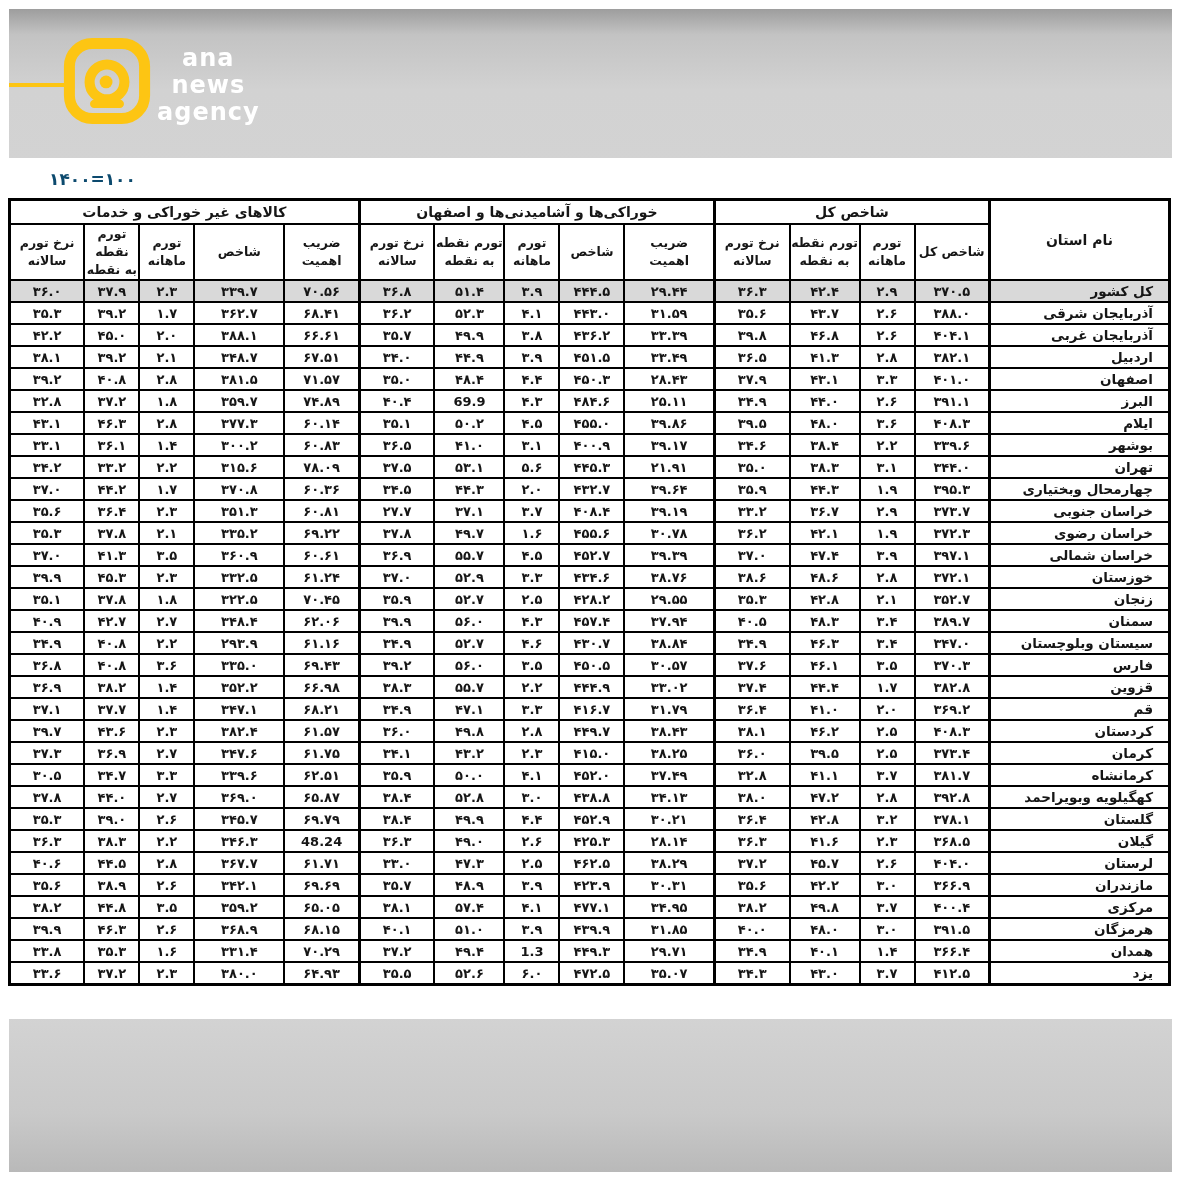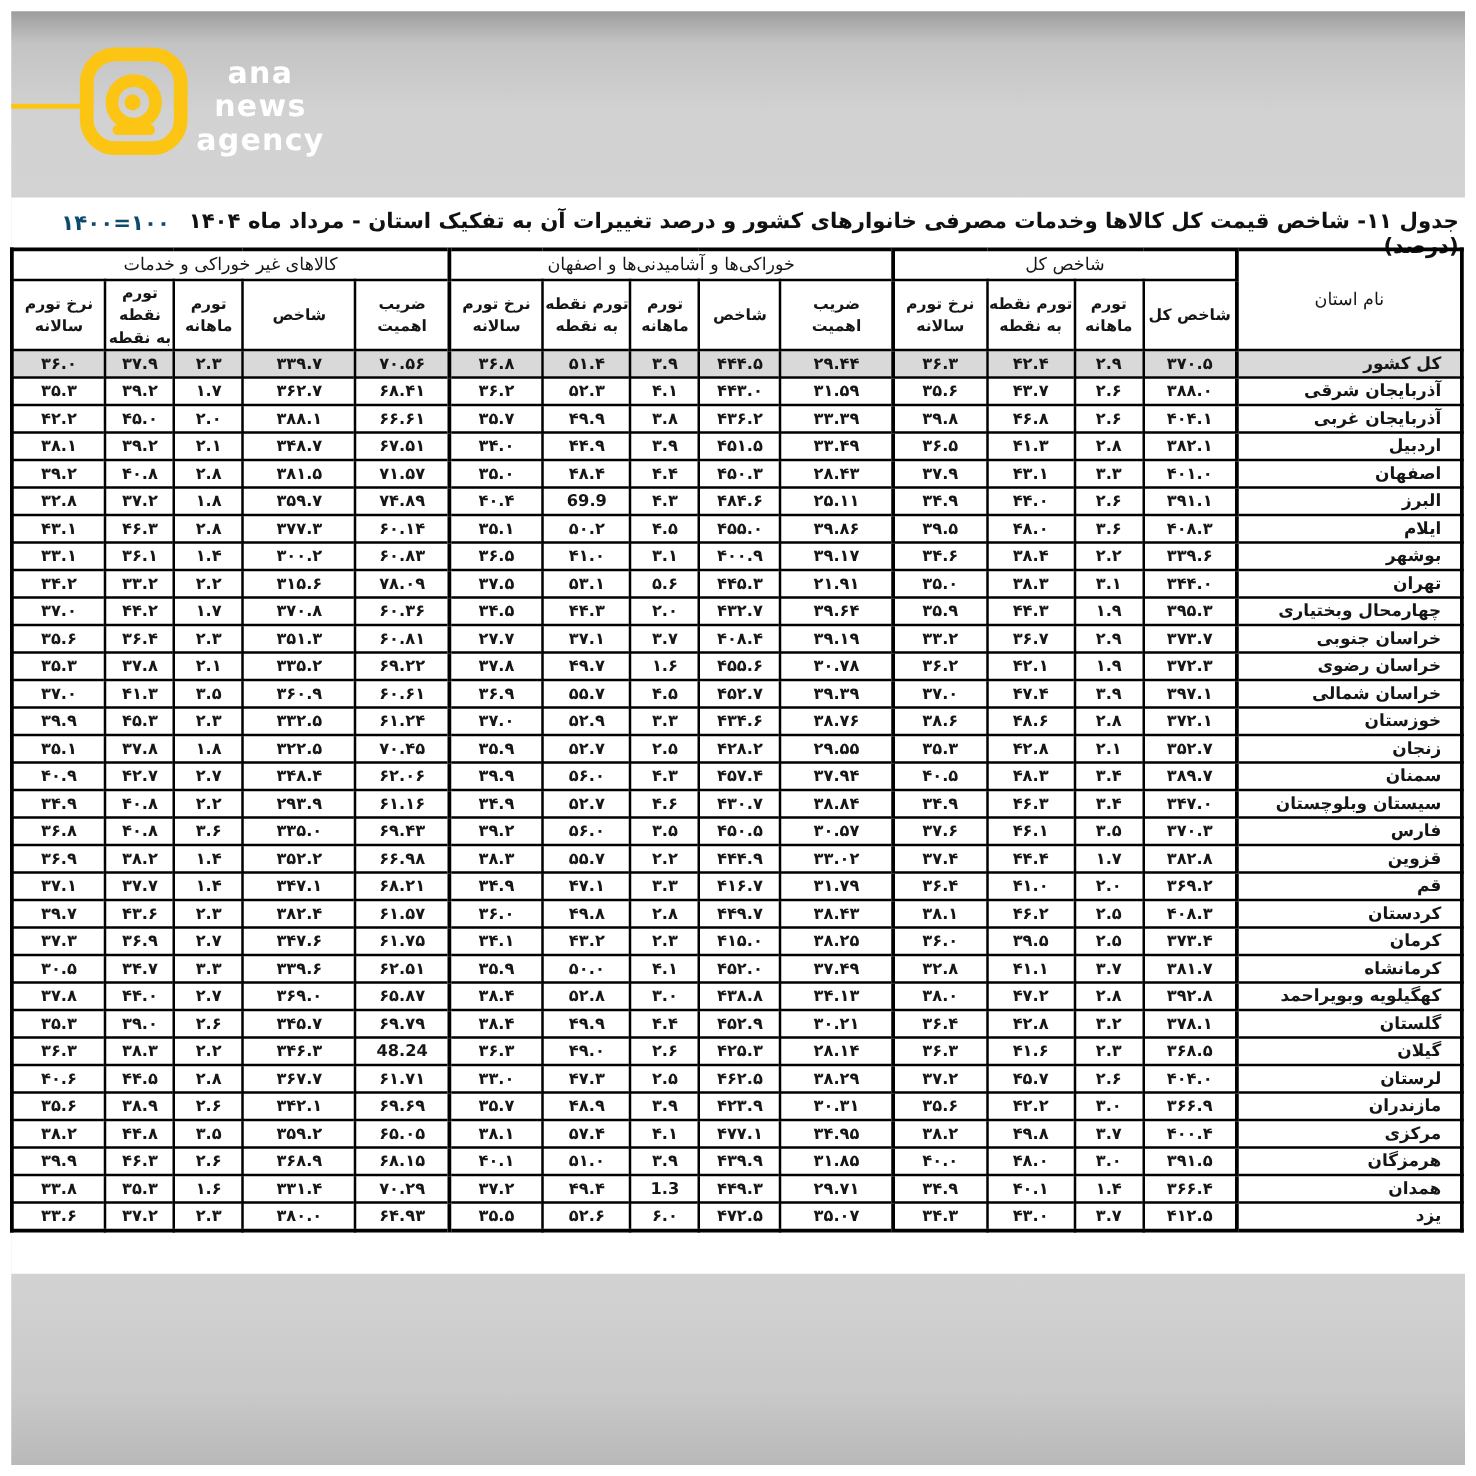--- a/index.html
+++ b/index.html
@@ -35,21 +35,21 @@
     border-collapse:collapse;border:3px solid #000;
     direction:rtl;
   }
   table.idx th, table.idx td{
     border:2px solid #000;
     color:#161616;
     padding:0;
     vertical-align:middle;
     overflow:hidden;
   }
-  tr.grp-row th{height:22px;font-size:14px;font-weight:400;text-align:center;}
+  tr.grp-row th{height:22px;font-size:14px;font-weight:700;text-align:center;}
   tr.col-row th{height:52px;font-size:12.5px;font-weight:700;white-space:pre-line;line-height:1.45;}
   th.prov-h{font-size:14px;font-weight:700;}
   tbody td{height:20px;font-size:13px;font-weight:700;text-align:center;}
   tbody td.num{direction:ltr;}
   tbody td.prov{text-align:right;padding-right:15px;font-size:13.5px;white-space:nowrap;}
   .gs{border-right-width:3px !important;}
   tr.hl td{background:#d9d9d9;}
 </style>
 </head>
 <body>
@@ -65,21 +65,20 @@
       <circle cx="47" cy="49" r="7" style="fill:var(--accent,#fdc513)"></circle>
     </svg>
   </div>
   <div class="brand-text">
     <div>ana</div>
     <div>news</div>
     <div>agency</div>
   </div>
 
   <div class="panel">
-    <div class="tbl-title">جدول ۱۱- شاخص قیمت کل کالاها وخدمات مصرفی خانوارهای کشور و درصد تغییرات آن به تفکیک استان - مرداد ماه ۱۴۰۴ (درصد)</div>
     <div class="base-note">۱۴۰۰=۱۰۰</div>
 
     <table class="idx">
       <colgroup>
         <col style="width:180px">
           <col style="width:75px">
           <col style="width:55px">
           <col style="width:70px">
           <col style="width:75px">
         <col style="width:90px">

